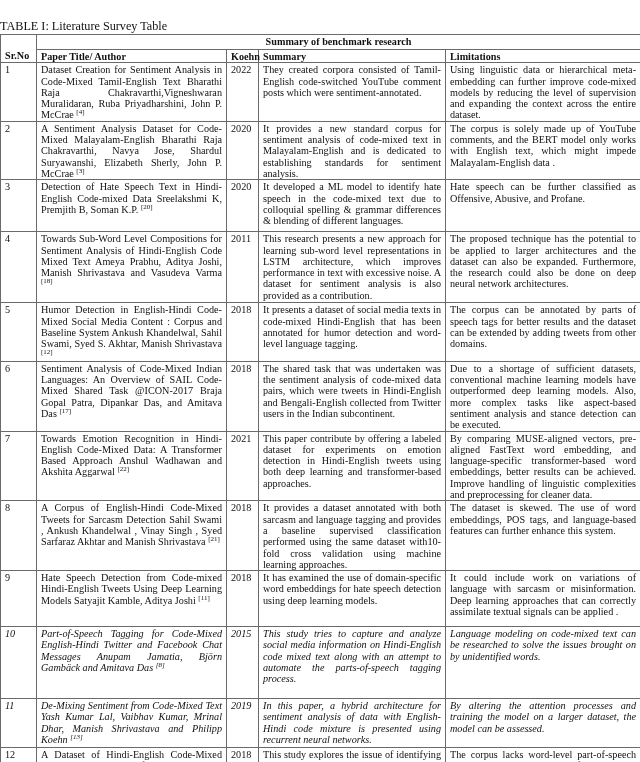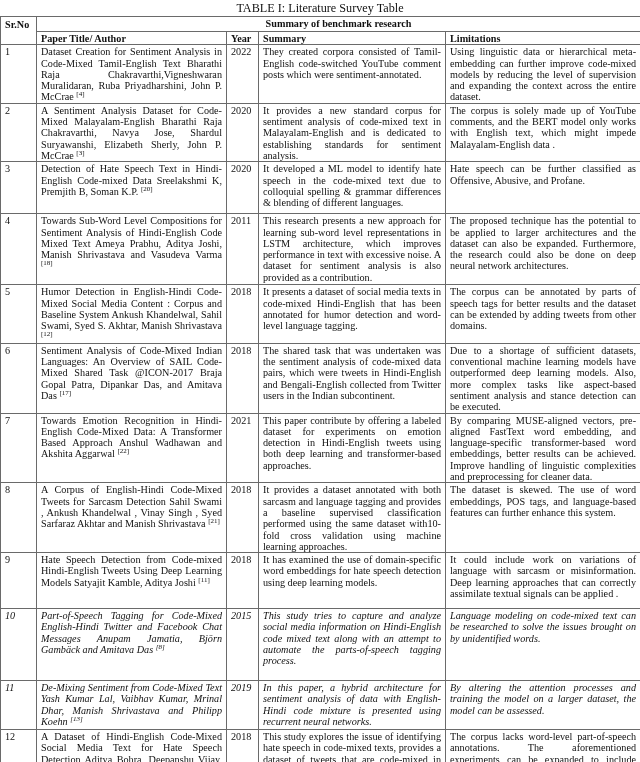--- a/index.html
+++ b/index.html
@@ -2,41 +2,41 @@
 <html><head>
 <meta charset="utf-8">
 <style>
   html, body { margin: 0; padding: 0; background: #ffffff; }
   body {
     width: 640px; height: 762px; overflow: hidden;
     font-family: "Liberation Serif", "DejaVu Serif", serif;
     color: #111;
   }
   .caption {
-    text-align: center;
+    text-align: left;
     font-size: 12.2px;
     height: 15px;
     line-height: 15px;
-    margin-top: 1px;
+    margin-top: 19px;
   }
   table {
     border-collapse: collapse;
     width: 640px;
     table-layout: fixed;
     font-size: 10.2px;
     line-height: 11.3px;
   }
   td, th {
     border: 1px solid #6a6a6a;
     vertical-align: top;
     padding: 1px 4px 0 4px;
   }
   th { font-weight: bold; text-align: left; }
   th.group { text-align: center; height: 14px; line-height: 14px; padding: 0; border-radius: 7px; }
-  th.srno { vertical-align: bottom; padding-bottom: 14px; }
+  th.srno { vertical-align: bottom; padding-bottom: 1px; }
   td.just { text-align: justify; hyphens: manual; }
   sup { font-size: 7px; line-height: 0; vertical-align: 4px; }
   col.c-sr { width: 36px; }
   col.c-title { width: 190px; }
   col.c-year { width: 32px; }
   col.c-sum { width: 187px; }
   col.c-lim { width: 195px; }
 </style>
 </head>
 <body>
@@ -51,21 +51,21 @@
       <col class="c-sum">
       <col class="c-lim">
   </colgroup>
   <thead>
     <tr>
       <th class="srno" rowspan="2">Sr.No</th>
       <th class="group" colspan="4">Summary of benchmark research</th>
     </tr>
     <tr>
       <th>Paper Title/ Author</th>
-      <th>Year</th>
+      <th>Koehn</th>
       <th>Summary</th>
       <th>Limitations</th>
     </tr>
   </thead>
   <tbody id="rows">
   <tr style="height: 47px;">
     <td>1</td>
     <td class="just"><span>Dataset Creation for Sentiment Analysis in Code-Mixed Tamil-English Text Bharathi Raja Chakravarthi,Vigneshwaran Muralidaran, Ruba Priyadharshini, John P. McCrae</span> <sup>[4]</sup></td>
     <td>2022</td>
     <td class="just">They created corpora consisted of Tamil-English code-switched YouTube comment posts which were sentiment-annotated.</td>

